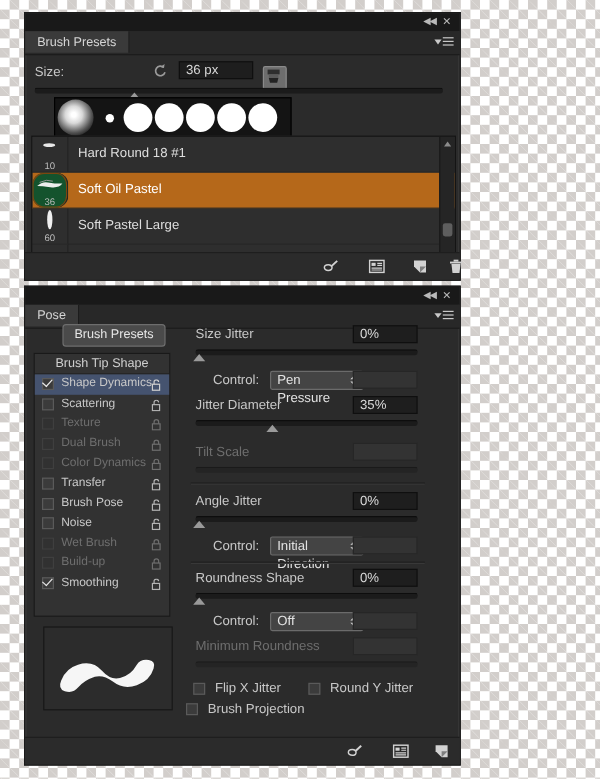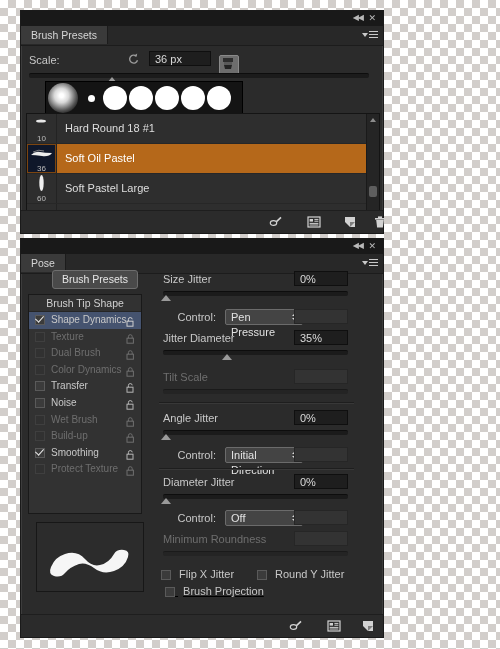--- a/index.html
+++ b/index.html
@@ -69,21 +69,21 @@
   .thumbstrip{position:absolute;left:24px;top:70px;width:196px;height:32px;
     background:#141414;border:1px solid #000;overflow:hidden;}
   .thumb{position:absolute;border-radius:50%;background:#fff;}
   .thumb.soft{background:radial-gradient(circle at 45% 42%,#fff 8%,#d8d8d8 30%,#555 62%,#141414 82%);}
   .presetlist{position:absolute;left:5px;top:102px;width:352px;height:106px;
     background:#2e2e2e;border:1px solid #141414;overflow:hidden;}
   .prow{height:29px;position:relative;border-bottom:1px solid #272727;}
   .prow.active{background:#b5681a;}
   .pthumb{position:absolute;left:0;top:0;width:29px;height:29px;background:#2e2e2e;
     border-right:1px solid #232323;}
-  .prow.active .pthumb{background:#0f172a;box-shadow:0 0 0 1px #7c4510 inset;}
+  .prow.active .pthumb{background:#14532d;box-shadow:0 0 0 1px #7c4510 inset;border-radius:10px;}
   .psize{position:absolute;bottom:0;left:0;width:29px;text-align:center;
     font-size:8px;color:#bdbdbd;line-height:9px;}
   .pname{position:absolute;left:38px;top:0;line-height:29px;color:#dedede;font-size:11px;}
   .prow.active .pname{color:#fff;}
   .vscroll{position:absolute;right:0;top:0;width:12px;height:100%;background:#252525;
     border-left:1px solid #1a1a1a;}
   .sarrow{position:absolute;left:3px;width:0;height:0;
     border-left:3px solid transparent;border-right:3px solid transparent;}
   .sarrow.up{top:4px;border-bottom:4px solid #8c8c8c;}
   .sarrow.dn{bottom:4px;border-top:4px solid #8c8c8c;}
@@ -129,21 +129,21 @@
       <i class="pm-tri"></i>
       <span class="pm-lines">
           <i></i>
           <i></i>
           <i></i>
         </span>
     </span>
   </div>
 
   <div id="sizerow">
-    <span class="lbl">Scale:</span>
+    <span class="lbl">Size:</span>
     <span class="resetico">
       <svg width="14" height="14" viewBox="0 0 14 14">
         <path d="M10.5 8.3a4 4 0 1 1-1.1-4.1" fill="none" stroke="#9b9b9b" stroke-width="1.4"></path>
         <path d="M10.2 1.4 L9.6 4.6 L6.5 3.9 Z" fill="#9b9b9b"></path>
       </svg>
     </span>
     <span class="numfield" id="sizefield">36 px</span>
     <span class="tipbtn">
       <svg width="16" height="16" viewBox="0 0 16 16">
         <rect x="3" y="2" width="10" height="4" fill="#2e2e2e"></rect>
@@ -289,20 +289,30 @@
     <span class="chk on"></span>
     <span class="txt lbl">Shape Dynamics</span>
     <span class="lock">
       <svg width="9" height="10" viewBox="0 0 9 10">
           <path d="M2.4 4.2V2.6a1.9 1.9 0 0 1 3.8-.3" fill="none" stroke="#cfcfcf" stroke-width="1"></path>
           <rect x="1" y="4.2" width="6" height="5" fill="none" stroke="#cfcfcf" stroke-width="1"></rect>
         </svg>
     </span>
   </div>
 
+  <div class="srow">
+    <span class="chk"></span>
+    <span class="txt lbl">Scattering</span>
+    <span class="lock">
+      <svg width="9" height="10" viewBox="0 0 9 10">
+          <path d="M2.4 4.2V2.6a1.9 1.9 0 0 1 3.8-.3" fill="none" stroke="#b4b4b4" stroke-width="1"></path>
+          <rect x="1" y="4.2" width="6" height="5" fill="none" stroke="#b4b4b4" stroke-width="1"></rect>
+        </svg>
+    </span>
+  </div>
 
   <div class="srow">
     <span class="chk dim"></span>
     <span class="txt lbl dim">Texture</span>
     <span class="lock">
       <svg width="9" height="10" viewBox="0 0 9 10">
           <path d="M2.4 4.2V2.6a1.9 1.9 0 0 1 3.8 0v1.6" fill="none" stroke="#6e6e6e" stroke-width="1"></path>
           <rect x="1" y="4.2" width="6.4" height="5" fill="none" stroke="#6e6e6e" stroke-width="1"></rect>
         </svg>
     </span>
@@ -334,20 +344,30 @@
     <span class="chk"></span>
     <span class="txt lbl">Transfer</span>
     <span class="lock">
       <svg width="9" height="10" viewBox="0 0 9 10">
           <path d="M2.4 4.2V2.6a1.9 1.9 0 0 1 3.8-.3" fill="none" stroke="#b4b4b4" stroke-width="1"></path>
           <rect x="1" y="4.2" width="6" height="5" fill="none" stroke="#b4b4b4" stroke-width="1"></rect>
         </svg>
     </span>
   </div>
 
+  <div class="srow">
+    <span class="chk"></span>
+    <span class="txt lbl">Brush Pose</span>
+    <span class="lock">
+      <svg width="9" height="10" viewBox="0 0 9 10">
+          <path d="M2.4 4.2V2.6a1.9 1.9 0 0 1 3.8-.3" fill="none" stroke="#b4b4b4" stroke-width="1"></path>
+          <rect x="1" y="4.2" width="6" height="5" fill="none" stroke="#b4b4b4" stroke-width="1"></rect>
+        </svg>
+    </span>
+  </div>
 
   <div class="srow">
     <span class="chk"></span>
     <span class="txt lbl">Noise</span>
     <span class="lock">
       <svg width="9" height="10" viewBox="0 0 9 10">
           <path d="M2.4 4.2V2.6a1.9 1.9 0 0 1 3.8-.3" fill="none" stroke="#b4b4b4" stroke-width="1"></path>
           <rect x="1" y="4.2" width="6" height="5" fill="none" stroke="#b4b4b4" stroke-width="1"></rect>
         </svg>
     </span>
@@ -379,30 +399,20 @@
     <span class="chk on"></span>
     <span class="txt lbl">Smoothing</span>
     <span class="lock">
       <svg width="9" height="10" viewBox="0 0 9 10">
           <path d="M2.4 4.2V2.6a1.9 1.9 0 0 1 3.8-.3" fill="none" stroke="#b4b4b4" stroke-width="1"></path>
           <rect x="1" y="4.2" width="6" height="5" fill="none" stroke="#b4b4b4" stroke-width="1"></rect>
         </svg>
     </span>
   </div>
 
-  <div class="srow">
-    <span class="chk dim"></span>
-    <span class="txt lbl dim">Protect Texture</span>
-    <span class="lock">
-      <svg width="9" height="10" viewBox="0 0 9 10">
-          <path d="M2.4 4.2V2.6a1.9 1.9 0 0 1 3.8 0v1.6" fill="none" stroke="#6e6e6e" stroke-width="1"></path>
-          <rect x="1" y="4.2" width="6.4" height="5" fill="none" stroke="#6e6e6e" stroke-width="1"></rect>
-        </svg>
-    </span>
-  </div>
 </div>
 
 <div class="preview">
   <svg width="106" height="68" viewBox="0 0 106 68">
     <path d="M14 44 q4-10 14-13 q12-4 20 5 q7 8 15 6 q9-2 14-11 q3-5 10-4 q6 1 4 7 q-3 10-14 14 q-11 4-20-3 q-8-6-15-4 q-9 3-14 9 q-4 5-11 3 q-6-2-3-9Z" fill="#f6f6f6"></path>
   </svg>
 </div>
 
 <div class="ctl" style="left:163px;top:271px;width:185px;">
   <span class="cl lbl">Size Jitter</span>
@@ -456,21 +466,21 @@
         <b class="up"></b>
         <b class="dn"></b>
       </span>
   </span>
   <span class="numfield empty cf2"></span>
 </div>
 
 <div class="divline" style="position:absolute;left:159px;top:468px;width:195px;"></div>
 
 <div class="ctl" style="left:163px;top:474px;width:185px;">
-  <span class="cl lbl">Diameter Jitter</span>
+  <span class="cl lbl">Roundness Shape</span>
   <span class="numfield cf">0%</span>
 </div>
 <div class="track" style="position:absolute;left:163px;top:494px;width:185px;">
   <span class="knob" style="left:-2px"></span>
 </div>
 
 <div class="ctrow" style="left:163px;top:510px;width:185px;">
   <span class="cl2 lbl">Control:</span>
   <span class="sel" style="width:78px">
     <span>Off</span>
@@ -489,16 +499,16 @@
 <div class="track dim" style="position:absolute;left:163px;top:551px;width:185px;"></div>
 
 <div style="position:absolute;left:161px;top:568px;">
   <span class="chk"></span>
   <span class="lbl" style="margin-left:5px">Flip X Jitter</span>
 </div>
 <div style="position:absolute;left:257px;top:568px;">
   <span class="chk"></span>
   <span class="lbl" style="margin-left:5px">Round Y Jitter</span>
 </div>
-<div style="position:absolute;left:165px;top:585px;text-decoration:underline;">
+<div style="position:absolute;left:155px;top:585px;">
   <span class="chk"></span>
   <span class="lbl" style="margin-left:5px">Brush Projection</span>
 </div>
 
 </body></html>

